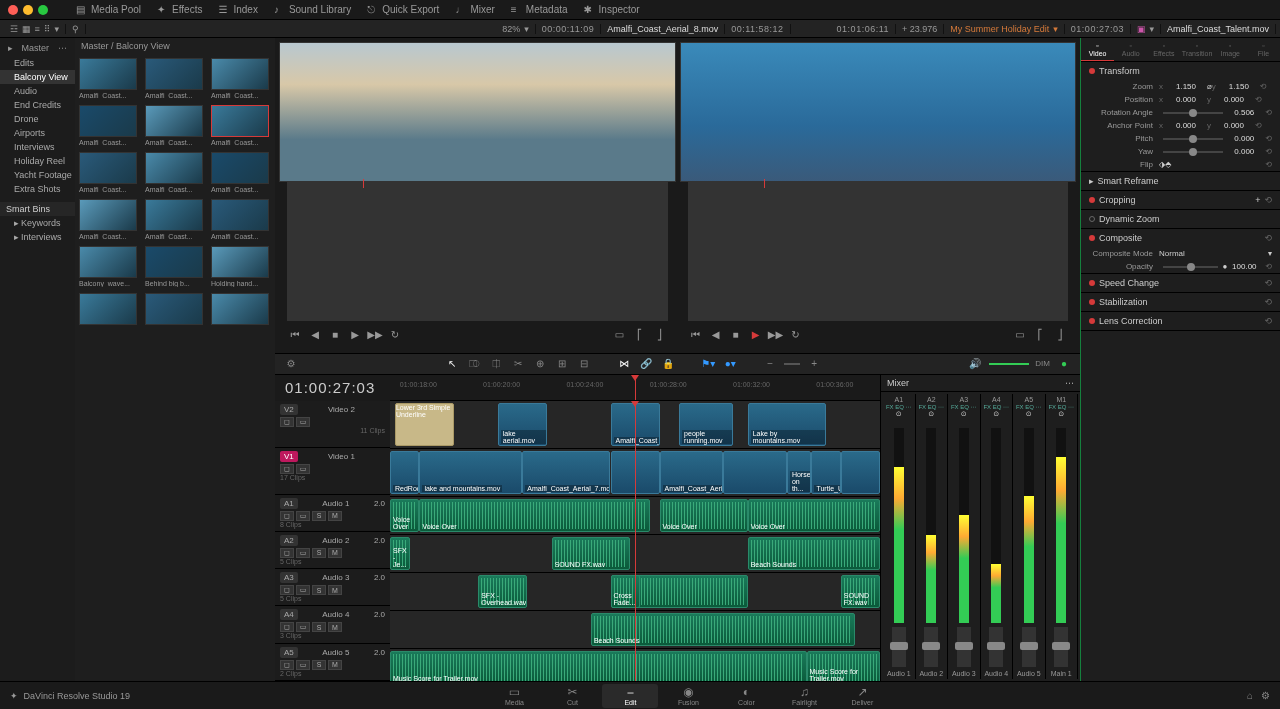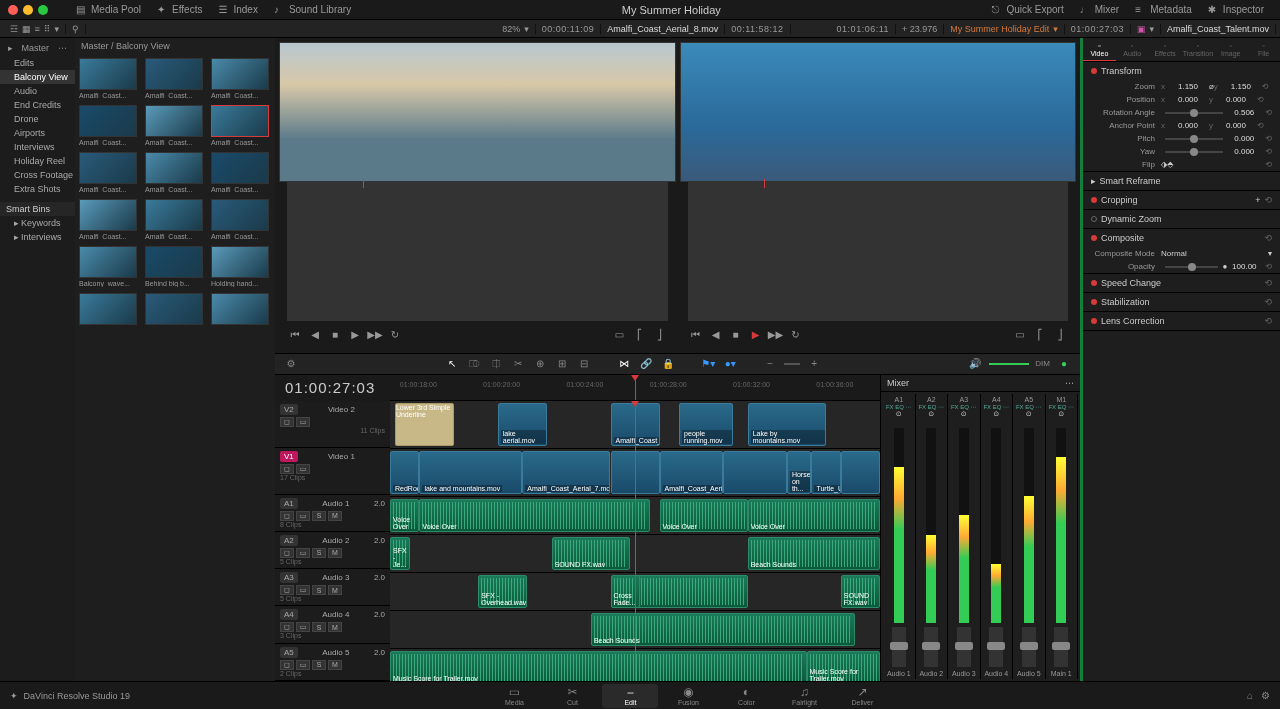--- a/index.html
+++ b/index.html
@@ -65,21 +65,21 @@
 .track{border-bottom:1px solid #000;position:relative;background:#262626}
 .track.vid{height:48px}
 .track.aud{height:38px}
 .clip-tl{position:absolute;top:2px;bottom:2px;border-radius:2px;overflow:hidden;font-size:7px;color:#fff}
 .clip-tl.v{background:linear-gradient(180deg,#2a6a8a,#1a4a6a);border:1px solid #3a7a9a}
 .clip-tl.v .clip-name{position:absolute;bottom:1px;left:2px;font-size:7px;background:rgba(0,0,0,.3);padding:0 2px}
 .clip-tl.a{background:linear-gradient(180deg,#1a7a5a,#0a5a3a);border:1px solid #2a8a6a}
 .clip-tl.a .wave{position:absolute;inset:2px;background:repeating-linear-gradient(90deg,#3aaa7a 0,#3aaa7a 1px,transparent 1px,transparent 3px)}
 .clip-tl.a .clip-name{position:absolute;bottom:1px;left:2px;font-size:7px}
 .clip-tl.title{background:#c8b888;border:1px solid #aa9966}
-.inspector{width:200px;background:#1e1e1e;display:flex;flex-direction:column;border-left:3px solid #15803d;overflow-y:auto}
+.inspector{width:200px;background:#1e1e1e;display:flex;flex-direction:column;border-left:1px solid #15803d;overflow-y:auto}
 .insp-tabs{height:24px;display:flex;border-bottom:1px solid #000}
 .insp-tab{flex:1;display:flex;flex-direction:column;align-items:center;justify-content:center;font-size:7px;color:#666;cursor:pointer;gap:1px}
 .insp-tab.active{color:#fff;border-bottom:1px solid #d63a3a}
 .insp-sec{border-bottom:1px solid #000}
 .insp-sec-hdr{padding:4px 8px;font-size:9px;color:#ccc;display:flex;align-items:center;gap:4px;cursor:pointer}
 .insp-sec-hdr .dot{width:6px;height:6px;border-radius:50%;background:#d63a3a}
 .insp-row{display:flex;align-items:center;padding:2px 8px;font-size:8px}
 .insp-row .lbl{width:70px;text-align:right;color:#999;padding-right:6px}
 .insp-row .val{flex:1;color:#ccc}
 .insp-row .num{width:38px;text-align:center;color:#ddd;padding-right:4px}
@@ -122,21 +122,20 @@
       <span>Effects</span>
     </div>
   <div class="topbar-item">
       <span class="icn">☰</span>
       <span>Index</span>
     </div>
   <div class="topbar-item">
       <span class="icn">♪</span>
       <span>Sound Library</span>
     </div>
-  <div class="topbar-spacer">My Summer Holiday</div>
   <div class="topbar-item">
       <span class="icn">⎋</span>
       <span>Quick Export</span>
     </div>
   <div class="topbar-item">
       <span class="icn">♩</span>
       <span>Mixer</span>
     </div>
   <div class="topbar-item">
       <span class="icn">≡</span>
@@ -188,21 +187,21 @@
       </div>
     <div id="bin-items">
         <div class="bin-item">Edits</div>
         <div class="bin-item sel">Balcony View</div>
         <div class="bin-item">Audio</div>
         <div class="bin-item">End Credits</div>
         <div class="bin-item">Drone</div>
         <div class="bin-item">Airports</div>
         <div class="bin-item">Interviews</div>
         <div class="bin-item">Holiday Reel</div>
-        <div class="bin-item">Cross Footage</div>
+        <div class="bin-item">Yacht Footage</div>
         <div class="bin-item">Extra Shots</div>
       </div>
     <div class="smart-hdr">Smart Bins</div>
     <div id="smart-items">
         <div class="bin-item">▸ Keywords</div>
         <div class="bin-item">▸ Interviews</div>
       </div>
   </div>
 
   <div class="mediapool">

